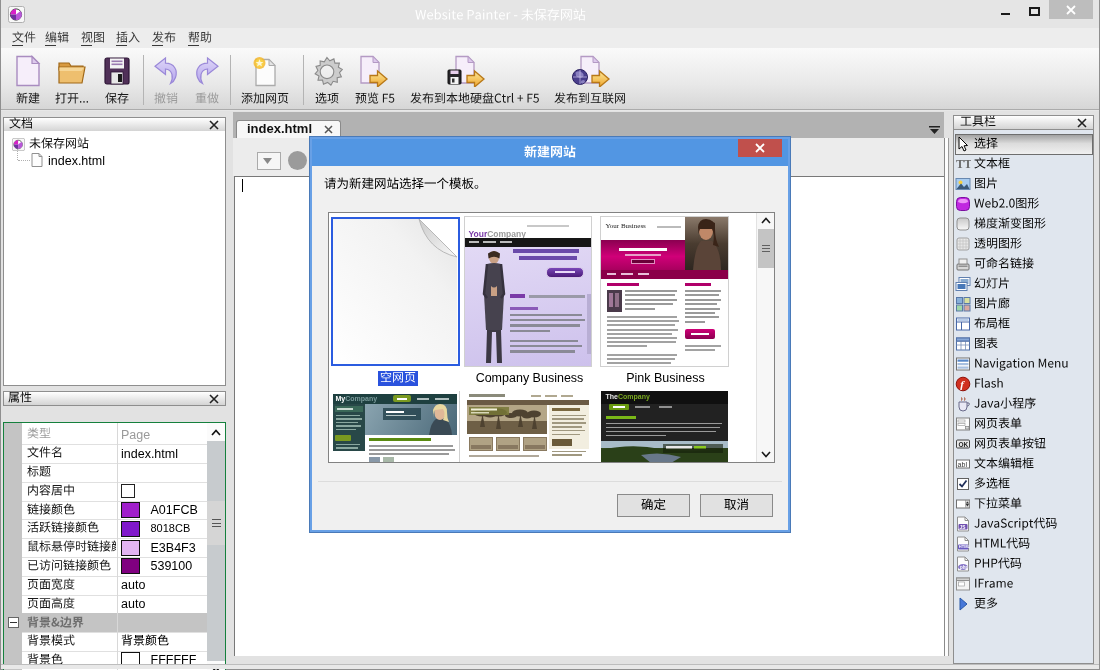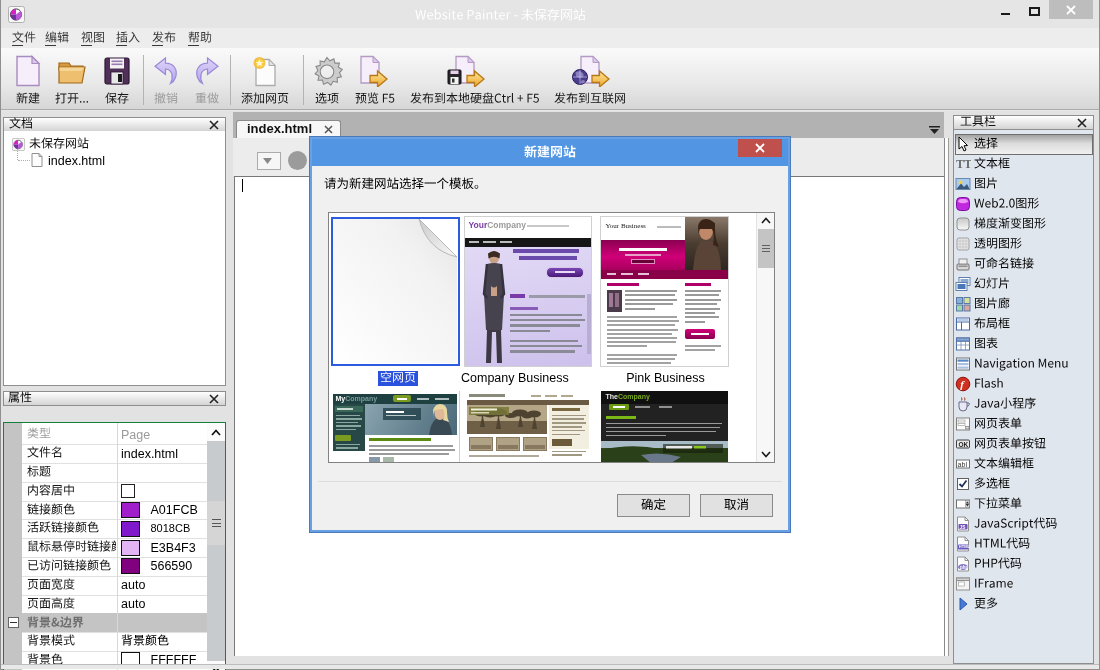--- a/index.html
+++ b/index.html
@@ -253,21 +253,21 @@
     </div>
     <div class="abs" style="left:117px;top:116.5px;width:19px;height:16px;background:#e3b4f3;border:1.5px solid #111"></div>
     <div class="lt" style="left:146.5px;top:117.5px;font-size:12.5px;color:#000">E3B4F3</div>
     <div class="abs" style="left:18px;top:133.9px;width:186px;height:1px;background:#e0e0e0"></div>
     <div class="abs" style="left:23px;top:135.3px;width:89px;height:16px;overflow:hidden">
       <svg style="position:absolute;left:0.0px;top:0.8px;overflow:visible" width="84" height="14" viewBox="0 0 84 14">
         <path d="M1.1 1.2V2.1H9.0V5.3H2.7V3.3H1.8V9.3C1.8 10.8 2.4 11.2 4.3 11.2C4.8 11.2 8.3 11.2 8.8 11.2C10.8 11.2 11.2 10.5 11.4 8.3C11.2 8.3 10.8 8.1 10.5 7.9C10.3 9.9 10.1 10.3 8.8 10.3C8.0 10.3 4.9 10.3 4.3 10.3C2.9 10.3 2.7 10.1 2.7 9.3V6.2H9.0V6.8H9.9V1.2Z M19.1 0.7C19.3 1.3 19.6 2.1 19.7 2.6L20.6 2.3C20.5 1.8 20.2 1.1 20.0 0.5ZM13.5 1.2C14.1 1.8 14.8 2.6 15.2 3.0L15.9 2.4C15.5 2.0 14.7 1.2 14.1 0.7ZM16.5 2.6V3.5H18.2C18.2 6.5 18.0 9.4 16.1 10.9C16.3 11.1 16.6 11.3 16.7 11.5C18.2 10.3 18.8 8.3 19.0 6.1H21.7C21.5 9.0 21.4 10.2 21.1 10.5C21.0 10.6 20.9 10.6 20.7 10.6C20.4 10.6 19.9 10.6 19.2 10.5C19.4 10.8 19.5 11.1 19.5 11.4C20.1 11.4 20.7 11.4 21.1 11.4C21.4 11.4 21.7 11.3 21.9 11.0C22.2 10.6 22.4 9.3 22.6 5.6C22.6 5.5 22.6 5.2 22.6 5.2H19.1C19.1 4.7 19.1 4.1 19.1 3.5H23.4V2.6ZM12.6 4.2V5.1H14.4V9.1C14.4 9.6 14.0 10.1 13.7 10.2C13.9 10.4 14.2 10.8 14.3 11.0C14.5 10.7 14.8 10.4 16.9 8.8C16.8 8.7 16.7 8.3 16.7 8.1L15.3 9.1V4.2Z M25.1 3.2V11.5H26.0V3.2ZM25.2 1.1C25.8 1.7 26.6 2.6 27.0 3.1L27.7 2.6C27.3 2.1 26.5 1.2 25.9 0.6ZM28.3 1.2V2.0H34.0V10.3C34.0 10.5 33.9 10.5 33.7 10.5C33.5 10.5 32.8 10.6 32.1 10.5C32.2 10.8 32.3 11.2 32.4 11.4C33.3 11.4 34.0 11.4 34.4 11.3C34.8 11.1 34.9 10.8 34.9 10.3V1.2ZM27.9 4.1V9.3H28.7V8.5H32.1V4.1ZM28.7 4.9H31.2V7.7H28.7Z M40.2 1.2C40.6 1.9 41.0 2.8 41.1 3.3L41.9 3.0C41.7 2.5 41.3 1.6 40.9 0.9ZM37.7 0.5C37.4 1.6 36.9 2.7 36.3 3.5C36.5 3.7 36.7 4.1 36.8 4.3C37.1 3.8 37.5 3.3 37.7 2.7H40.0V1.8H38.1C38.2 1.5 38.3 1.1 38.4 0.7ZM36.6 6.6V7.4H37.9V9.6C37.9 10.2 37.5 10.6 37.3 10.8C37.5 10.9 37.7 11.2 37.8 11.4C38.0 11.2 38.3 10.9 40.1 9.7C40.0 9.5 39.9 9.2 39.8 9.0L38.8 9.7V7.4H40.1V6.6H38.8V4.9H39.8V4.1H37.0V4.9H37.9V6.6ZM42.2 7.1V7.9H44.6V9.9H45.4V7.9H47.4V7.1H45.4V5.5H47.1L47.1 4.7H45.4V3.3H44.6V4.7H43.3C43.6 4.1 43.9 3.4 44.2 2.7H47.5V1.9H44.5C44.6 1.5 44.7 1.0 44.9 0.6L44.0 0.4C43.9 0.9 43.8 1.4 43.6 1.9H42.1V2.7H43.4C43.1 3.3 42.9 3.9 42.8 4.1C42.6 4.5 42.5 4.8 42.3 4.9C42.4 5.1 42.5 5.5 42.5 5.6C42.6 5.5 43.0 5.5 43.5 5.5H44.6V7.1ZM41.9 4.8H39.9V5.6H41.0V9.4C40.6 9.6 40.1 10.1 39.6 10.6L40.2 11.4C40.7 10.8 41.2 10.1 41.5 10.1C41.8 10.1 42.1 10.4 42.5 10.7C43.1 11.1 43.9 11.3 44.9 11.3C45.6 11.3 46.8 11.2 47.4 11.2C47.5 10.9 47.6 10.5 47.7 10.3C46.9 10.4 45.6 10.4 44.9 10.4C43.9 10.4 43.2 10.3 42.6 9.9C42.3 9.7 42.1 9.5 41.9 9.4Z M53.5 2.9C53.8 3.4 54.2 4.1 54.3 4.5L55.1 4.2C54.9 3.8 54.5 3.1 54.2 2.7ZM49.9 0.5V2.9H48.5V3.7H49.9V6.4C49.3 6.6 48.8 6.7 48.3 6.9L48.6 7.7L49.9 7.3V10.5C49.9 10.6 49.9 10.7 49.7 10.7C49.6 10.7 49.2 10.7 48.7 10.6C48.8 10.9 48.9 11.3 48.9 11.5C49.6 11.5 50.1 11.5 50.4 11.3C50.6 11.2 50.8 10.9 50.8 10.4V7.0L51.9 6.6L51.8 5.8L50.8 6.1V3.7H52.0V2.9H50.8V0.5ZM54.8 0.7C55.0 1.0 55.2 1.4 55.4 1.7H52.6V2.5H59.1V1.7H56.3C56.1 1.4 55.9 0.9 55.6 0.6ZM57.2 2.7C57.0 3.2 56.6 4.0 56.2 4.5H52.2V5.3H59.4V4.5H57.1C57.4 4.1 57.8 3.5 58.1 2.9ZM57.2 7.4C56.9 8.2 56.6 8.8 56.1 9.3C55.4 9.0 54.7 8.7 54.0 8.5C54.3 8.2 54.5 7.8 54.8 7.4ZM52.8 8.9C53.6 9.2 54.4 9.5 55.3 9.8C54.4 10.3 53.3 10.6 51.8 10.7C52.0 10.9 52.1 11.2 52.2 11.5C54.0 11.2 55.2 10.8 56.2 10.2C57.2 10.7 58.0 11.1 58.6 11.5L59.2 10.9C58.6 10.5 57.8 10.0 56.9 9.6C57.5 9.0 57.8 8.3 58.1 7.4H59.6V6.6H55.2C55.4 6.3 55.6 5.9 55.8 5.5L54.9 5.4C54.7 5.8 54.5 6.2 54.3 6.6H52.0V7.4H53.8C53.5 8.0 53.1 8.5 52.8 8.9Z M68.4 4.5C68.4 8.8 68.2 10.2 65.2 10.9C65.3 11.1 65.5 11.4 65.6 11.5C68.8 10.7 69.1 9.0 69.1 4.5ZM64.8 5.1C64.1 5.6 62.9 6.2 61.9 6.5C62.1 6.7 62.3 6.9 62.5 7.1C63.5 6.7 64.8 6.1 65.5 5.4ZM65.2 8.3C64.5 9.3 63.0 10.1 61.6 10.6C61.8 10.7 62.0 11.0 62.1 11.2C63.7 10.7 65.1 9.8 66.0 8.7ZM68.9 9.6C69.7 10.2 70.6 11.0 71.0 11.5L71.5 11.0C71.1 10.4 70.1 9.7 69.4 9.1ZM66.4 3.3V8.9H67.2V3.9H70.2V8.9H71.0V3.3H68.7C68.9 2.9 69.0 2.4 69.2 1.9H71.4V1.2H66.2V1.9H68.4C68.3 2.4 68.1 2.9 68.0 3.3ZM62.7 0.7C62.9 1.0 63.0 1.4 63.2 1.7H60.8V2.4H66.0V1.7H64.0C63.9 1.3 63.7 0.8 63.5 0.5ZM65.0 6.6C64.3 7.4 63.0 8.1 61.8 8.5C61.9 7.9 61.9 7.2 61.9 6.7V4.9H65.9V4.1H64.7C64.9 3.7 65.2 3.2 65.4 2.7L64.7 2.5C64.5 3.0 64.2 3.7 63.9 4.1H62.3L63.0 3.9C62.9 3.5 62.6 2.9 62.3 2.5L61.6 2.7C61.9 3.2 62.1 3.7 62.2 4.1H61.1V6.7C61.1 8.0 61.0 9.8 60.4 11.1C60.6 11.2 60.9 11.4 61.1 11.5C61.5 10.7 61.7 9.6 61.8 8.5C62.0 8.7 62.2 9.0 62.3 9.1C63.6 8.7 64.9 7.9 65.7 7.0Z M77.7 4.7V6.7H74.9V4.7ZM78.6 4.7H81.4V6.7H78.6ZM79.2 2.3C78.8 2.8 78.4 3.4 77.9 3.8H74.7C75.2 3.3 75.6 2.9 76.0 2.3ZM76.2 0.4C75.4 2.1 73.9 3.5 72.5 4.4C72.6 4.6 72.9 5.1 73.0 5.3C73.3 5.0 73.7 4.8 74.0 4.5V9.6C74.0 11.0 74.6 11.3 76.5 11.3C77.0 11.3 80.7 11.3 81.2 11.3C83.0 11.3 83.3 10.8 83.6 8.9C83.3 8.9 82.9 8.7 82.7 8.6C82.5 10.2 82.4 10.5 81.2 10.5C80.4 10.5 77.1 10.5 76.5 10.5C75.2 10.5 74.9 10.3 74.9 9.6V7.6H81.4V8.1H82.3V3.8H79.0C79.6 3.2 80.1 2.5 80.5 1.9L80.0 1.5L79.8 1.5H76.6C76.8 1.3 76.9 1.0 77.1 0.7Z" fill="#1a1a1a"></path>
       </svg>
     </div>
     <div class="abs" style="left:117px;top:135.3px;width:19px;height:16px;background:#800080;border:1.5px solid #111"></div>
-    <div class="lt" style="left:146.5px;top:136.3px;font-size:12.5px;color:#000">566590</div>
+    <div class="lt" style="left:146.5px;top:136.3px;font-size:12.5px;color:#000">539100</div>
     <div class="abs" style="left:18px;top:152.7px;width:186px;height:1px;background:#e0e0e0"></div>
     <div class="abs" style="left:23px;top:154.1px;width:89px;height:16px;overflow:hidden">
       <svg style="position:absolute;left:0.0px;top:0.8px;overflow:visible" width="48" height="14" viewBox="0 0 48 14">
         <path d="M5.6 5.0V7.2C5.6 8.5 5.1 9.9 0.6 10.8C0.8 11.0 1.0 11.3 1.2 11.5C5.8 10.5 6.5 8.8 6.5 7.2V5.0ZM6.5 9.2C7.9 9.9 9.7 10.9 10.6 11.6L11.2 10.8C10.2 10.2 8.4 9.2 7.1 8.6ZM2.1 3.4V9.0H3.0V4.3H9.1V9.0H10.1V3.4H5.7C6.0 3.0 6.2 2.5 6.4 2.0H11.2V1.1H0.9V2.0H5.4C5.2 2.4 5.0 3.0 4.8 3.4Z M16.7 6.6H19.2V7.9H16.7ZM16.7 5.8V4.5H19.2V5.8ZM16.7 8.6H19.2V10.0H16.7ZM12.7 1.3V2.1H17.3C17.2 2.6 17.1 3.2 17.0 3.6H13.2V11.5H14.1V10.9H21.8V11.5H22.8V3.6H17.9L18.4 2.1H23.3V1.3ZM14.1 10.0V4.5H15.8V10.0ZM21.8 10.0H20.0V4.5H21.8Z M30.3 8.3V10.2C30.3 11.1 30.6 11.4 31.8 11.4C32.1 11.4 33.8 11.4 34.0 11.4C35.1 11.4 35.4 10.9 35.5 9.1C35.3 9.1 34.9 8.9 34.7 8.8C34.7 10.4 34.6 10.6 34.0 10.6C33.6 10.6 32.2 10.6 31.9 10.6C31.3 10.6 31.2 10.5 31.2 10.2V8.3ZM29.3 6.8V7.7C29.3 8.7 29.0 10.0 24.5 10.9C24.7 11.1 25.0 11.5 25.1 11.7C29.7 10.6 30.3 9.0 30.3 7.7V6.8ZM26.4 5.6V9.3H27.3V6.3H32.6V9.3H33.6V5.6ZM29.2 0.6C29.3 0.9 29.5 1.2 29.6 1.5H24.9V3.7H25.8V2.3H34.2V3.7H35.1V1.5H30.7C30.6 1.2 30.3 0.7 30.1 0.4ZM31.2 2.8V3.5H28.8V2.7H27.9V3.5H26.1V4.3H27.9V5.1H28.8V4.3H31.2V5.1H32.1V4.3H33.9V3.5H32.1V2.8Z M40.6 2.8V3.9H38.7V4.6H40.6V6.6H45.3V4.6H47.2V3.9H45.3V2.8H44.4V3.9H41.5V2.8ZM44.4 4.6V5.9H41.5V4.6ZM45.1 8.1C44.6 8.7 43.8 9.2 42.9 9.6C42.1 9.2 41.4 8.7 40.9 8.1ZM38.9 7.4V8.1H40.4L40.0 8.3C40.5 9.0 41.2 9.5 42.0 10.0C40.8 10.4 39.6 10.6 38.3 10.7C38.4 10.9 38.6 11.2 38.7 11.4C40.2 11.3 41.6 11.0 42.9 10.5C44.1 11.0 45.5 11.3 47.0 11.5C47.1 11.3 47.4 10.9 47.5 10.7C46.2 10.6 45.0 10.4 43.9 10.0C45.0 9.4 45.9 8.7 46.4 7.6L45.8 7.3L45.7 7.4ZM41.7 0.6C41.8 0.9 42.0 1.3 42.2 1.7H37.5V4.9C37.5 6.7 37.4 9.3 36.4 11.1C36.7 11.2 37.1 11.4 37.2 11.5C38.3 9.6 38.4 6.9 38.4 4.9V2.5H47.4V1.7H43.2C43.0 1.3 42.8 0.8 42.6 0.4Z" fill="#1a1a1a"></path>
       </svg>
     </div>
     <div class="lt" style="left:117px;top:155.1px;font-size:12.5px;color:#000">auto</div>
     <div class="abs" style="left:18px;top:171.5px;width:186px;height:1px;background:#e0e0e0"></div>
     <div class="abs" style="left:23px;top:172.9px;width:89px;height:16px;overflow:hidden">
       <svg style="position:absolute;left:0.0px;top:0.8px;overflow:visible" width="48" height="14" viewBox="0 0 48 14">
@@ -575,21 +575,21 @@
         </linearGradient>
       </defs>
 <rect x="0" y="0" width="124" height="144" fill="url(#pg)"></rect>
 <path d="M86 0 L124 38 L124 0 Z" fill="#ffffff"></path>
 <path d="M86 0 L124 38 Q94 31 86 0 Z" fill="url(#fold)" stroke="#b2b2b2" stroke-width="0.9"></path>
 </svg>
     <div class="abs" style="left:49px;top:158px;width:40px;height:15px;background:#2a52dd"></div>
     <div class="abs" style="left:135.5px;top:4px;width:126.5px;height:148.5px;background:#fff;outline:1px solid #d0d0d0"></div>
     <div class="abs" style="left:135.5px;top:4px;width:126.5px;height:148.5px;overflow:hidden">
       <div class="abs" style="left:0;top:0;width:126.5px;height:21px;background:#fff"></div>
-      <div class="lt" style="left:4px;top:3px;font-size:8.5px;font-weight:bold"><span style="color:#7a3aa8">Your</span><span style="color:#9a9a9a">Company</span></div>
+      <div class="lt" style="left:4px;top:12px;font-size:8.5px;font-weight:bold"><span style="color:#7a3aa8">Your</span><span style="color:#9a9a9a">Company</span></div>
       <div class="abs" style="left:62px;top:8px;width:42px;height:2px;background:#c8c8c8"></div>
       <div class="abs" style="left:0;top:21px;width:126.5px;height:9px;background:#161616"></div>
       <div class="abs" style="left:4px;top:24px;width:10px;height:2px;background:#bbb"></div>
       <div class="abs" style="left:18px;top:24px;width:13px;height:2px;background:#bbb"></div>
       <div class="abs" style="left:35px;top:24px;width:12px;height:2px;background:#bbb"></div>
       <div class="abs" style="left:0;top:30px;width:126.5px;height:118.5px;background:linear-gradient(170deg,#e2d9f5,#cdc1ec)"></div>
       <div class="abs" style="left:50px;top:12px"></div>
       <div class="abs" style="left:48px;top:32px;width:66px;height:3.5px;background:#6a4aaa"></div>
       <div class="abs" style="left:54px;top:39px;width:58px;height:3.5px;background:#6a4aaa"></div>
       <div class="abs" style="left:81px;top:50px;width:38px;height:11px;background:linear-gradient(180deg,#7a48b8,#4a1a78);border-radius:5px;border:1px solid #d8c8e8"></div>
@@ -783,21 +783,21 @@
       <path d="M1 1 L5 5.5 L9 1" fill="none" stroke="#1a1a1a" stroke-width="1.6"></path>
     </svg>
     <div class="abs" style="left:428.5px;top:16px;width:16px;height:39px;background:#c4c4c4"></div>
     <div class="abs" style="left:432.5px;top:32px;width:8px;height:1.2px;background:#606060"></div>
     <div class="abs" style="left:432.5px;top:35px;width:8px;height:1.2px;background:#606060"></div>
     <div class="abs" style="left:432.5px;top:38px;width:8px;height:1.2px;background:#606060"></div>
   </div>
 <svg style="position:absolute;left:379.5px;top:371.3px;overflow:visible" width="36" height="14" viewBox="0 0 36 14">
     <path d="M6.8 4.1C8.0 4.8 9.6 5.7 10.4 6.3L11.0 5.6C10.2 5.0 8.5 4.1 7.3 3.5ZM4.6 3.5C3.7 4.3 2.4 5.1 1.0 5.6L1.5 6.4C3.0 5.8 4.3 4.9 5.2 4.0ZM0.9 10.3V11.1H11.1V10.3H6.5V7.3H9.9V6.4H2.2V7.3H5.5V10.3ZM5.1 0.7C5.3 1.1 5.5 1.5 5.7 1.9H0.9V4.7H1.8V2.8H10.2V4.4H11.1V1.9H6.8C6.6 1.5 6.3 0.9 6.0 0.4Z M14.3 4.1C14.9 4.8 15.5 5.6 16.0 6.3C15.5 7.6 14.9 8.7 14.1 9.5C14.3 9.6 14.6 9.9 14.8 10.0C15.5 9.2 16.1 8.3 16.5 7.1C16.9 7.7 17.3 8.2 17.5 8.7L18.1 8.1C17.8 7.6 17.4 6.9 16.9 6.2C17.2 5.2 17.5 4.2 17.7 3.0L16.8 2.9C16.7 3.8 16.5 4.6 16.3 5.4C15.8 4.8 15.3 4.2 14.9 3.6ZM17.8 4.1C18.3 4.8 18.9 5.6 19.4 6.4C19.0 7.7 18.3 8.8 17.4 9.6C17.6 9.7 18.0 10.0 18.1 10.1C18.9 9.3 19.5 8.4 20.0 7.2C20.4 7.9 20.7 8.5 21.0 9.0L21.6 8.5C21.3 7.9 20.9 7.1 20.3 6.3C20.6 5.3 20.9 4.2 21.1 3.0L20.2 2.9C20.1 3.8 19.9 4.6 19.7 5.4C19.3 4.8 18.8 4.2 18.4 3.7ZM13.1 1.2V11.5H14.0V2.1H22.1V10.3C22.1 10.5 22.0 10.6 21.8 10.6C21.5 10.6 20.7 10.6 20.0 10.6C20.1 10.8 20.2 11.2 20.3 11.5C21.4 11.5 22.0 11.5 22.4 11.3C22.8 11.2 23.0 10.9 23.0 10.3V1.2Z M29.6 5.0V7.2C29.6 8.5 29.1 9.9 24.6 10.8C24.8 11.0 25.0 11.3 25.2 11.5C29.8 10.5 30.5 8.8 30.5 7.2V5.0ZM30.5 9.2C31.9 9.9 33.7 10.9 34.6 11.6L35.2 10.8C34.2 10.2 32.4 9.2 31.1 8.6ZM26.1 3.4V9.0H27.0V4.3H33.1V9.0H34.1V3.4H29.7C30.0 3.0 30.2 2.5 30.4 2.0H35.2V1.1H24.9V2.0H29.4C29.2 2.4 29.0 3.0 28.8 3.4Z" fill="#ffffff"></path>
   </svg>
-<div class="lt" style="left:461px;top:371px;font-size:12.5px;color:#000;width:137px;">Company Business</div>
+<div class="lt" style="left:461px;top:371px;font-size:12.5px;color:#000;width:137px;text-align:center">Company Business</div>
 <div class="lt" style="left:597px;top:371px;font-size:12.5px;color:#000;width:137px;text-align:center">Pink Business</div>
 <div class="abs" style="left:318px;top:481px;width:464px;height:1px;background:#dcdcdc"></div>
 <div class="abs" style="left:617px;top:494px;width:73px;height:23px;background:#e1e1e1;border:1px solid #8a8a8a"></div>
 <svg style="position:absolute;left:641.0px;top:498.0px;overflow:visible" width="25" height="15" viewBox="0 0 25 15">
     <path d="M6.9 0.5C6.4 2.0 5.4 3.4 4.4 4.4C4.5 4.6 4.8 4.9 4.9 5.1C5.1 4.9 5.3 4.7 5.5 4.5V7.0C5.5 8.4 5.4 10.2 4.2 11.5C4.4 11.6 4.8 11.9 4.9 12.0C5.7 11.2 6.1 10.1 6.3 8.9H8.1V11.6H8.9V8.9H10.7V10.9C10.7 11.0 10.6 11.1 10.5 11.1C10.4 11.1 9.9 11.1 9.3 11.1C9.4 11.3 9.5 11.7 9.6 11.9C10.3 11.9 10.9 11.9 11.2 11.8C11.5 11.6 11.6 11.3 11.6 10.9V3.7H9.3C9.7 3.1 10.2 2.5 10.5 1.9L9.9 1.5L9.8 1.5H7.4C7.5 1.2 7.6 1.0 7.7 0.7ZM8.1 8.1H6.4C6.4 7.7 6.4 7.4 6.4 7.0V6.6H8.1ZM8.9 8.1V6.6H10.7V8.1ZM8.1 5.9H6.4V4.5H8.1ZM8.9 5.9V4.5H10.7V5.9ZM6.2 3.7H6.2C6.5 3.3 6.7 2.8 7.0 2.3H9.2C9.0 2.8 8.6 3.3 8.3 3.7ZM0.7 1.2V2.0H2.2C1.9 3.9 1.3 5.7 0.4 6.9C0.6 7.2 0.8 7.7 0.9 7.9C1.1 7.6 1.3 7.3 1.5 6.9V11.4H2.3V10.4H4.5V5.0H2.3C2.6 4.1 2.9 3.1 3.1 2.0H4.9V1.2ZM2.3 5.9H3.7V9.6H2.3Z M15.3 6.3C15.0 8.5 14.3 10.3 12.9 11.4C13.2 11.6 13.6 11.9 13.7 12.0C14.6 11.3 15.2 10.4 15.6 9.2C16.7 11.4 18.6 11.8 21.2 11.8H24.1C24.2 11.5 24.4 11.1 24.5 10.8C23.9 10.9 21.7 10.9 21.3 10.9C20.5 10.9 19.9 10.8 19.2 10.7V8.2H23.0V7.3H19.2V5.3H22.4V4.3H15.1V5.3H18.2V10.4C17.2 10.1 16.4 9.3 15.9 8.0C16.1 7.5 16.2 7.0 16.2 6.4ZM17.8 0.7C18.0 1.0 18.3 1.5 18.4 1.9H13.5V4.6H14.4V2.8H23.0V4.6H24.0V1.9H19.5C19.4 1.5 19.0 0.9 18.8 0.4Z" fill="#000"></path>
   </svg>
 <div class="abs" style="left:700px;top:494px;width:73px;height:23px;background:#e1e1e1;border:1px solid #8a8a8a"></div>
 <svg style="position:absolute;left:724.0px;top:498.0px;overflow:visible" width="25" height="15" viewBox="0 0 25 15">
     <path d="M10.6 2.8C10.3 4.6 9.8 6.3 9.1 7.6C8.5 6.2 8.1 4.6 7.8 2.8ZM6.3 1.9V2.8H7.0C7.3 5.0 7.8 7.0 8.6 8.6C7.9 9.8 7.0 10.7 6.0 11.3C6.2 11.5 6.5 11.8 6.6 12.0C7.5 11.4 8.4 10.5 9.1 9.5C9.7 10.5 10.5 11.3 11.4 11.9C11.6 11.7 11.9 11.3 12.1 11.2C11.1 10.6 10.3 9.7 9.6 8.6C10.6 6.9 11.3 4.7 11.6 2.0L11.0 1.9L10.9 1.9ZM0.5 9.4 0.7 10.3 4.5 9.6V12.0H5.4V9.5L6.5 9.2L6.4 8.4L5.4 8.6V1.9H6.3V1.1H0.6V1.9H1.4V9.2ZM2.3 1.9H4.5V3.7H2.3ZM2.3 4.5H4.5V6.3H2.3ZM2.3 7.1H4.5V8.8L2.3 9.1Z M23.3 0.8C23.0 1.6 22.4 2.6 22.0 3.2L22.8 3.6C23.2 2.9 23.8 2.0 24.2 1.2ZM16.9 1.3C17.4 2.0 17.9 3.0 18.1 3.6L19.0 3.2C18.8 2.6 18.2 1.6 17.7 0.9ZM13.6 1.3C14.3 1.7 15.3 2.3 15.7 2.8L16.3 2.1C15.8 1.6 14.9 1.0 14.1 0.6ZM13.0 4.6C13.8 5.0 14.7 5.7 15.2 6.1L15.8 5.4C15.3 4.9 14.3 4.3 13.5 4.0ZM13.4 11.3 14.2 11.9C14.8 10.7 15.6 9.1 16.2 7.8L15.5 7.2C14.8 8.6 14.0 10.3 13.4 11.3ZM18.2 7.1H22.8V8.5H18.2ZM18.2 6.3V4.9H22.8V6.3ZM20.1 0.5V4.1H17.2V12.0H18.2V9.3H22.8V10.8C22.8 11.0 22.7 11.0 22.5 11.1C22.3 11.1 21.7 11.1 21.0 11.0C21.1 11.3 21.2 11.7 21.2 11.9C22.2 11.9 22.8 11.9 23.2 11.8C23.6 11.6 23.7 11.3 23.7 10.8V4.1H21.0V0.5Z" fill="#000"></path>
   </svg>

